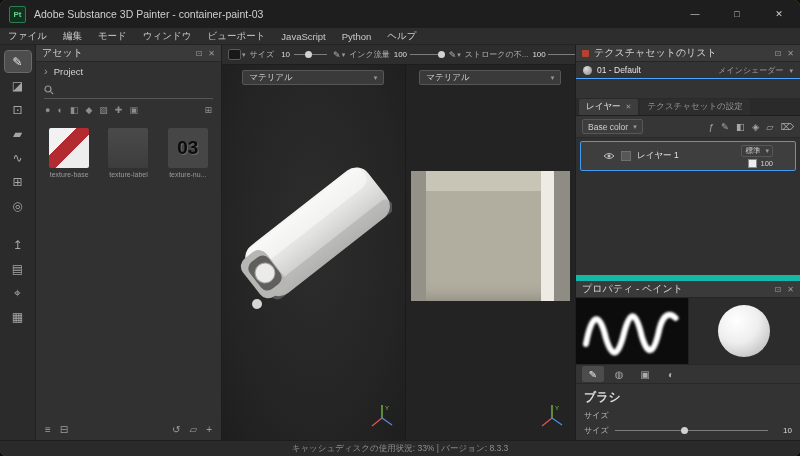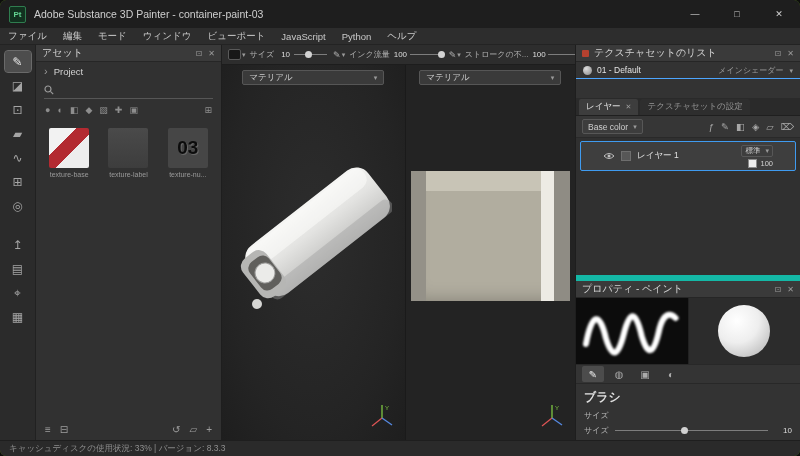--- a/index.html
+++ b/index.html
@@ -109,21 +109,21 @@
   .prop-tabs{height:20px;display:flex;align-items:center;gap:4px;padding:0 6px;background:#343434;border-top:1px solid #282828;border-bottom:1px solid #282828;flex:none}
   .ptab{width:22px;height:16px;display:flex;align-items:center;justify-content:center;color:#ababab;font-size:10px;border-radius:2px}
   .ptab.active{background:#4c4c4c;color:#ececec}
   .section-title{font-size:12px;color:#e2e2e2;padding:5px 8px 2px;font-weight:bold;flex:none}
   .param-head{font-size:8px;color:#b5b5b5;padding:2px 8px;flex:none}
   .param-row{display:flex;align-items:center;padding:2px 8px 4px;gap:6px;flex:none}
   .param-row .slider{flex:1;width:auto}
   .param-value{font-size:8px;color:#dedede;width:18px;text-align:right}
 
   
-  .statusbar{position:absolute;left:0;right:0;bottom:0;height:16px;background:#2a2a2a;border-top:1px solid #1e1e1e;display:flex;align-items:center;justify-content:flex-start;padding:0 9px;font-size:8.5px;color:#8f8f8f}
+  .statusbar{position:absolute;left:0;right:0;bottom:0;height:16px;background:#2a2a2a;border-top:1px solid #1e1e1e;display:flex;align-items:center;justify-content:center;padding:0 9px;font-size:8.5px;color:#8f8f8f}
 </style>
 </head>
 <body>
 
 <div class="window">
 
   <div class="titlebar">
     <div class="appicon">Pt</div>
     <div class="wtitle">Adobe Substance 3D Painter - container-paint-03</div>
     <div class="wincontrols">

